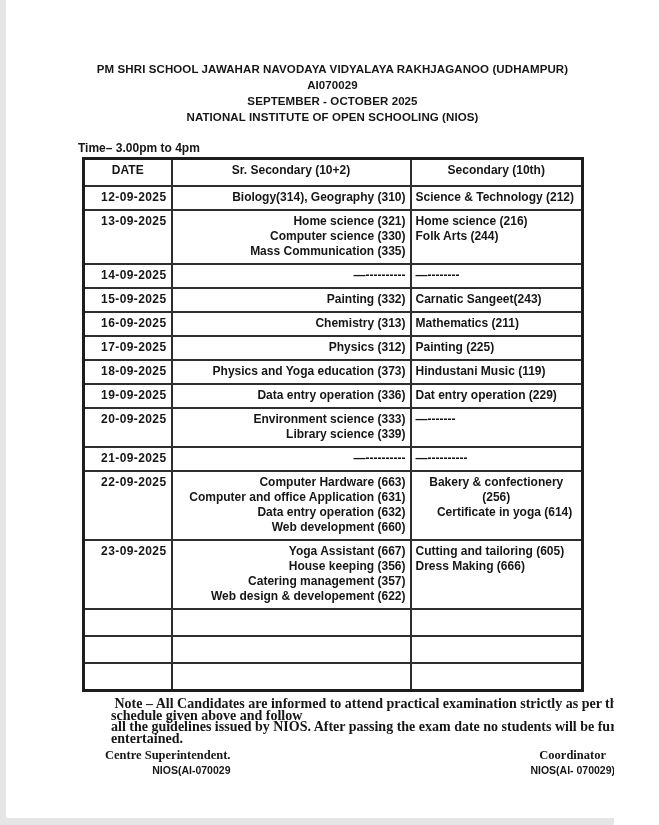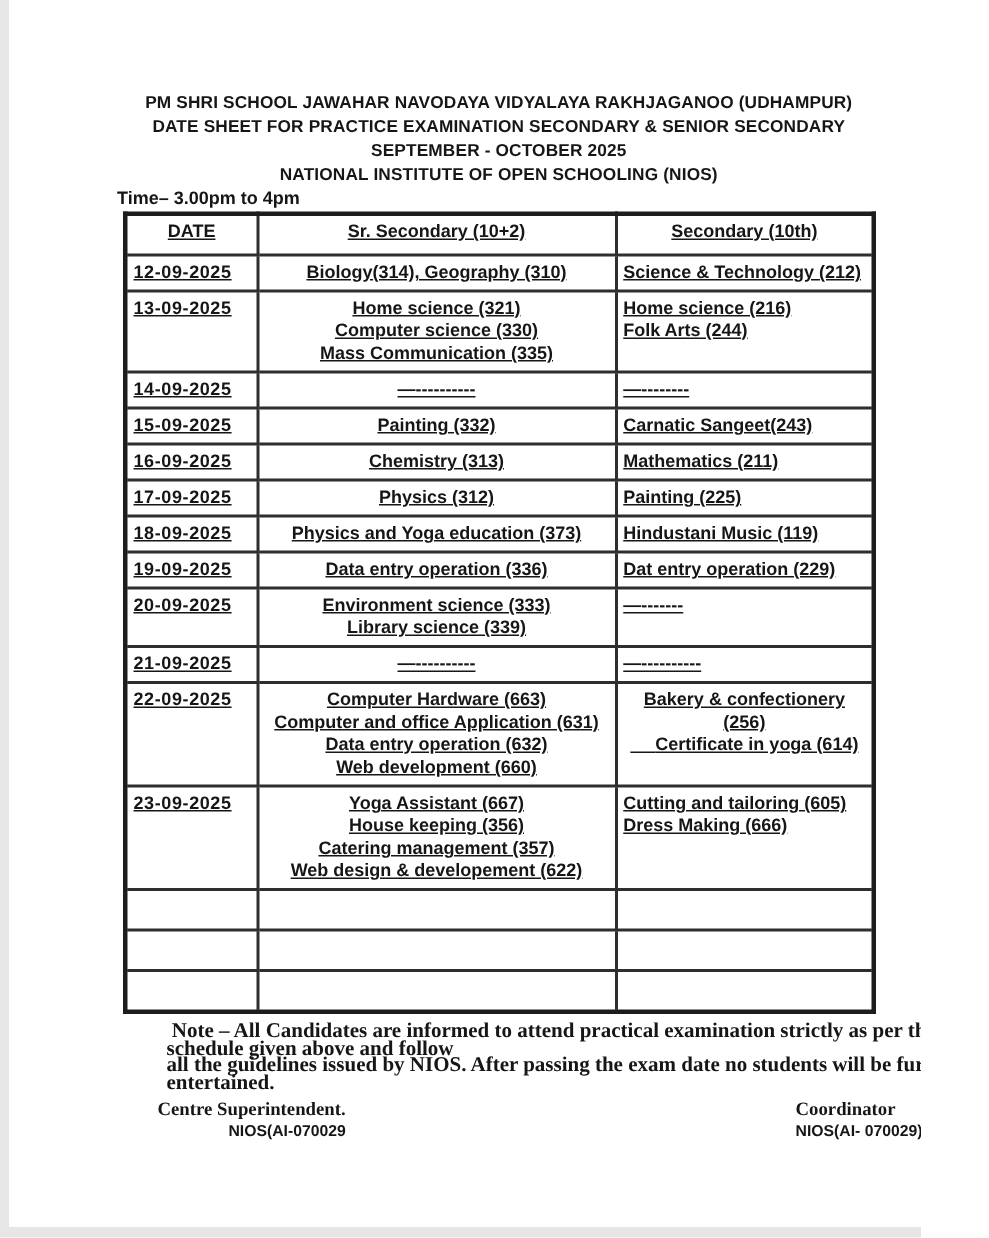--- a/index.html
+++ b/index.html
@@ -20,47 +20,46 @@
   
   .doc-header { padding-top: 61px; text-align: center; }
   .doc-header .hline {
     font-weight: bold;
     font-size: 11.5px;
     line-height: 16px;
     letter-spacing: 0.1px;
     white-space: nowrap;
   }
   .time-line {
-    margin: 0 0 2px 72px;
+    margin: 16px 0 2px 72px;
     font-weight: bold;
     font-size: 12px;
     line-height: 14px;
   }
   
   table.sheet {
     border-collapse: collapse;
     table-layout: fixed;
     margin-left: 76px;
     width: 501px;
     border: 3px solid #1d1d1d;
-    text-decoration: underline;
   }
   table.sheet th, table.sheet td {
     border: 2px solid #2e2e2e;
     font-weight: bold;
     font-size: 12px;
     line-height: 15px;
     vertical-align: top;
     padding: 3px 4px 4px 4px;
     white-space: pre-wrap;
     overflow: hidden;
   }
   table.sheet th { text-align: center; height: 18px; }
-  td.cell-date { text-align: left; padding-left: 8px; letter-spacing: 0.4px; }
-  td.cell-sr { text-align: center; }
+  td.cell-date { text-align: right; padding-left: 8px; letter-spacing: 0.4px; }
+  td.cell-sr { text-align: right; }
   td.cell-sec { text-align: left; padding-left: 2px; padding-right: 2px; }
   td.align-left { text-align: center; padding-left: 5px; }
   tr.empty-row td { height: 18px; }
   
   .note {
     margin: 6px 0 0 105px;
     width: 545px;
     font-family: "Liberation Serif", serif;
     font-weight: bold;
     font-size: 14px;
@@ -78,31 +77,31 @@
     font-weight: bold;
     font-size: 12.5px;
     line-height: 16px;
   }
   .sig-code {
     font-weight: bold;
     font-size: 10.5px;
     line-height: 14px;
   }
   .sig-left .sig-code { padding-left: 8px; text-align: right; }
-  .sig-right { text-align: left; }
+  .sig-right { text-align: center; }
 </style>
 </head>
 <body>
 
 <div class="canvas">
   <div class="page">
 
     <div class="doc-header">
       <div class="hline">PM SHRI SCHOOL JAWAHAR NAVODAYA VIDYALAYA RAKHJAGANOO (UDHAMPUR)</div>
-      <div class="hline">DATE SHEET FOR PRACTICE EXAMINATION SECONDARY &amp; SENIOR SECONDARY</div>
+      <div class="hline">AI070029</div>
       <div class="hline">SEPTEMBER - OCTOBER 2025</div>
       <div class="hline">NATIONAL INSTITUTE OF OPEN SCHOOLING (NIOS)</div>
     </div>
 
     <div class="time-line">Time– 3.00pm to 4pm</div>
 
     <table class="sheet">
       <colgroup>
         <col style="width:88px">
         <col style="width:239px">

